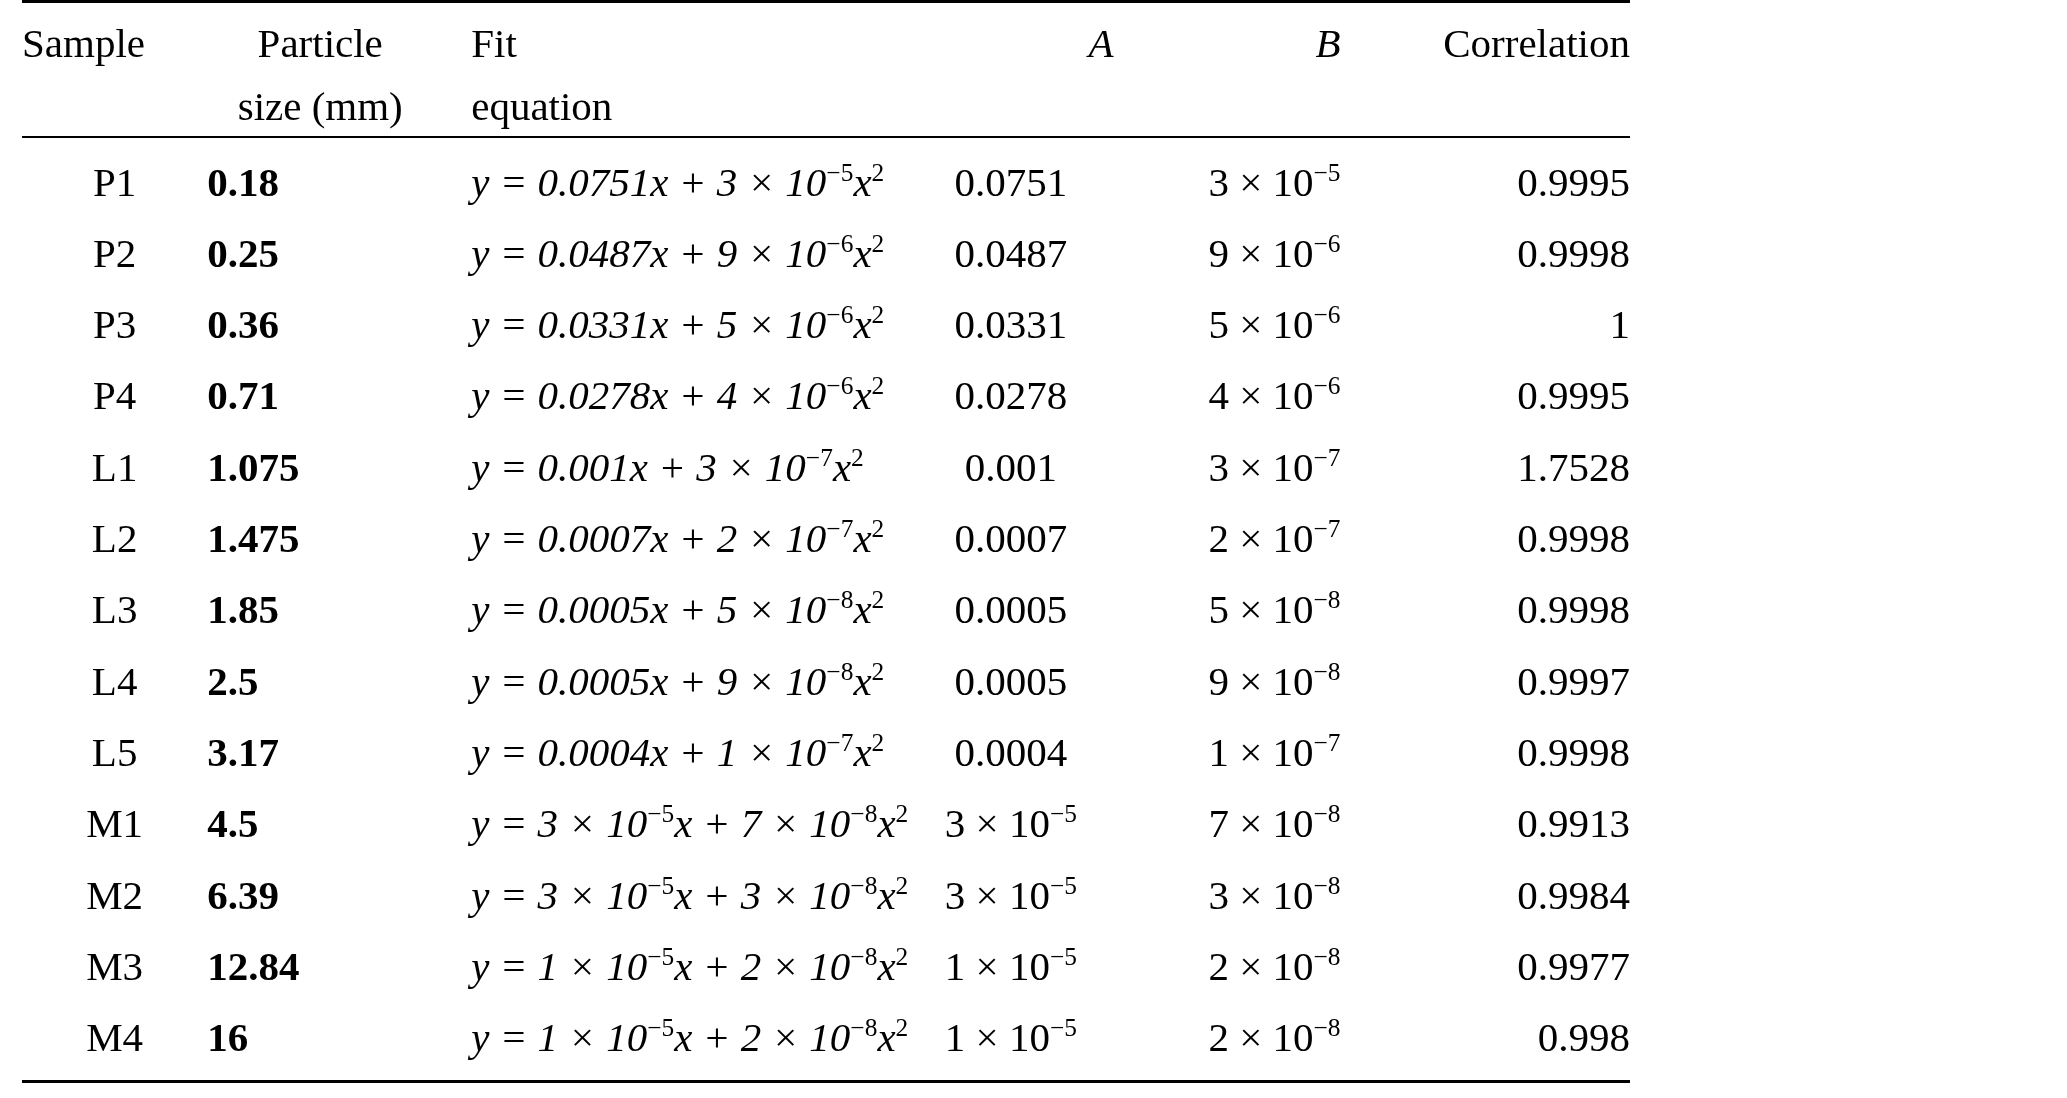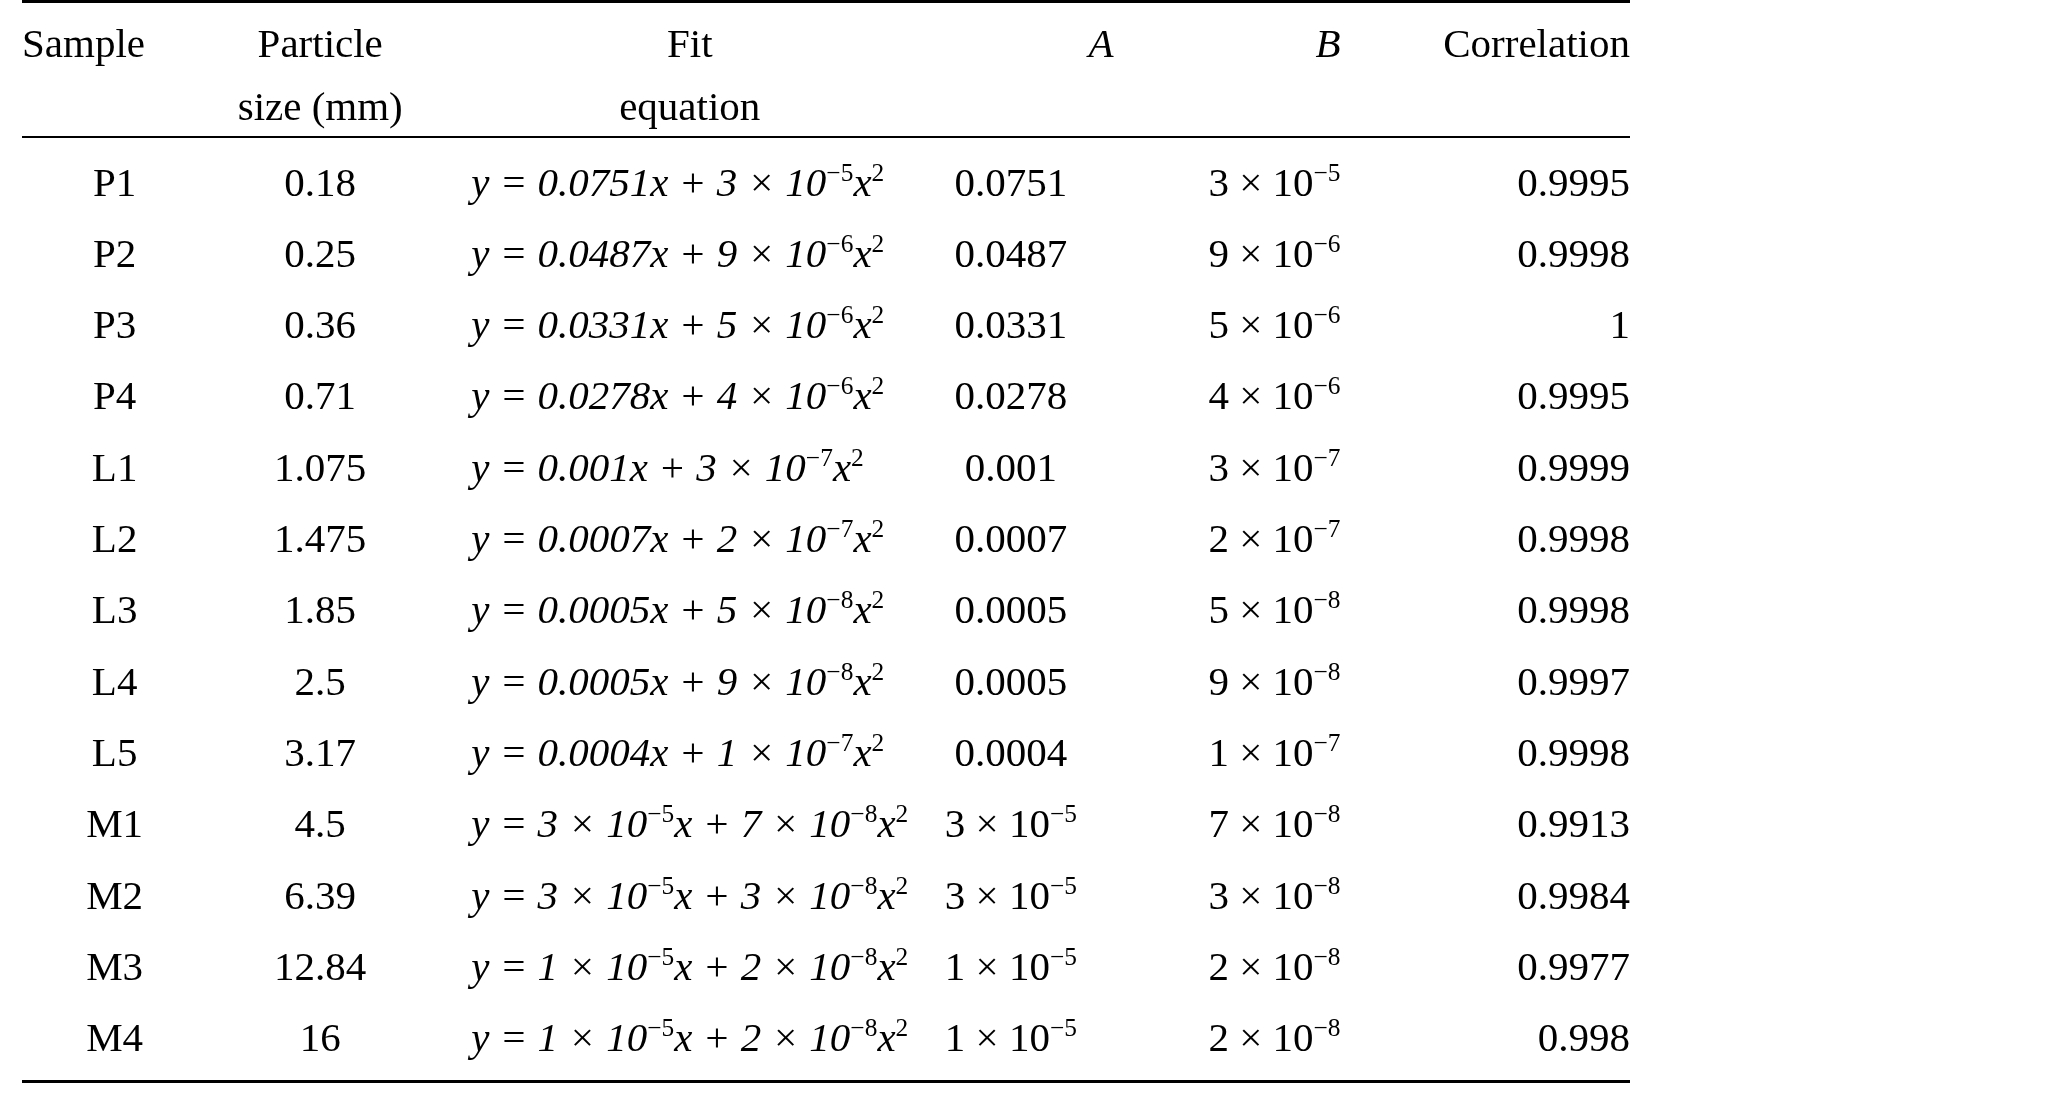--- a/index.html
+++ b/index.html
@@ -36,27 +36,27 @@
     padding-top: 8px;
     padding-bottom: 2px;
   }
   thead tr.header-row.first th { padding-top: 14px; }
   .toprule { border-top: 3px solid #000; }
   .midrule { border-top: 2px solid #000; }
   .bottomrule { border-bottom: 3px solid #000; }
 
   thead th.col-sample   { text-align: left;  width: 215px; }
   thead th.col-psize    { text-align: center; width: 255px; padding-right: 20px; }
-  thead th.col-fit      { text-align: center;  padding-left: 18px; }
+  thead th.col-fit      { text-align: left;  padding-left: 18px; }
   thead th.col-a        { text-align: right; width: 240px; padding-right: 22px; }
   thead th.col-b        { text-align: right; width: 240px; padding-right: 26px; }
   thead th.col-corr     { text-align: right; width: 300px; }
 
   tbody td.col-sample   { text-align: center;  padding-top: 9px; padding-bottom: 9px; }
-  tbody td.col-psize    { text-align: center; padding-right: 20px; }
+  tbody td.col-psize    { text-align: left; padding-right: 20px; font-weight: bold; }
   tbody td.col-fit      { text-align: left;  padding-left: 18px; }
   tbody td.col-a        { text-align: center; padding-right: 22px; }
   tbody td.col-b        { text-align: right; padding-right: 26px; }
   tbody td.col-corr     { text-align: right; }
 
   tbody tr:first-child td { padding-top: 18px; }
   tbody tr:last-child td  { padding-bottom: 16px; }
   .hdr-italic { font-style: italic; }
   sup {
     font-size: 0.62em;
@@ -116,21 +116,21 @@
           <td class="col-a">0.0278</td>
           <td class="col-b">4 × 10<sup>−6</sup></td>
           <td class="col-corr">0.9995</td>
         </tr>
         <tr>
           <td class="col-sample">L1</td>
           <td class="col-psize">1.075</td>
           <td class="col-fit"><span class="eq">y = 0.001x + 3 × 10</span><sup>−7</sup><span class="eq">x</span><sup>2</sup></td>
           <td class="col-a">0.001</td>
           <td class="col-b">3 × 10<sup>−7</sup></td>
-          <td class="col-corr">0.9999</td>
+          <td class="col-corr">1.7528</td>
         </tr>
         <tr>
           <td class="col-sample">L2</td>
           <td class="col-psize">1.475</td>
           <td class="col-fit"><span class="eq">y = 0.0007x + 2 × 10</span><sup>−7</sup><span class="eq">x</span><sup>2</sup></td>
           <td class="col-a">0.0007</td>
           <td class="col-b">2 × 10<sup>−7</sup></td>
           <td class="col-corr">0.9998</td>
         </tr>
         <tr>

